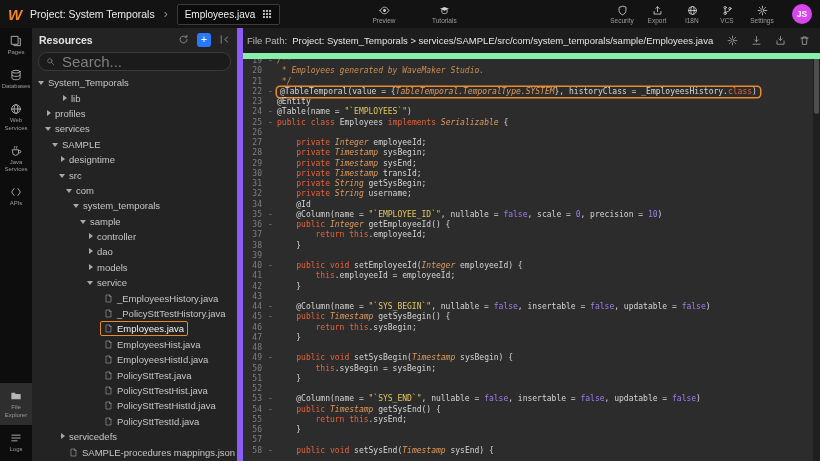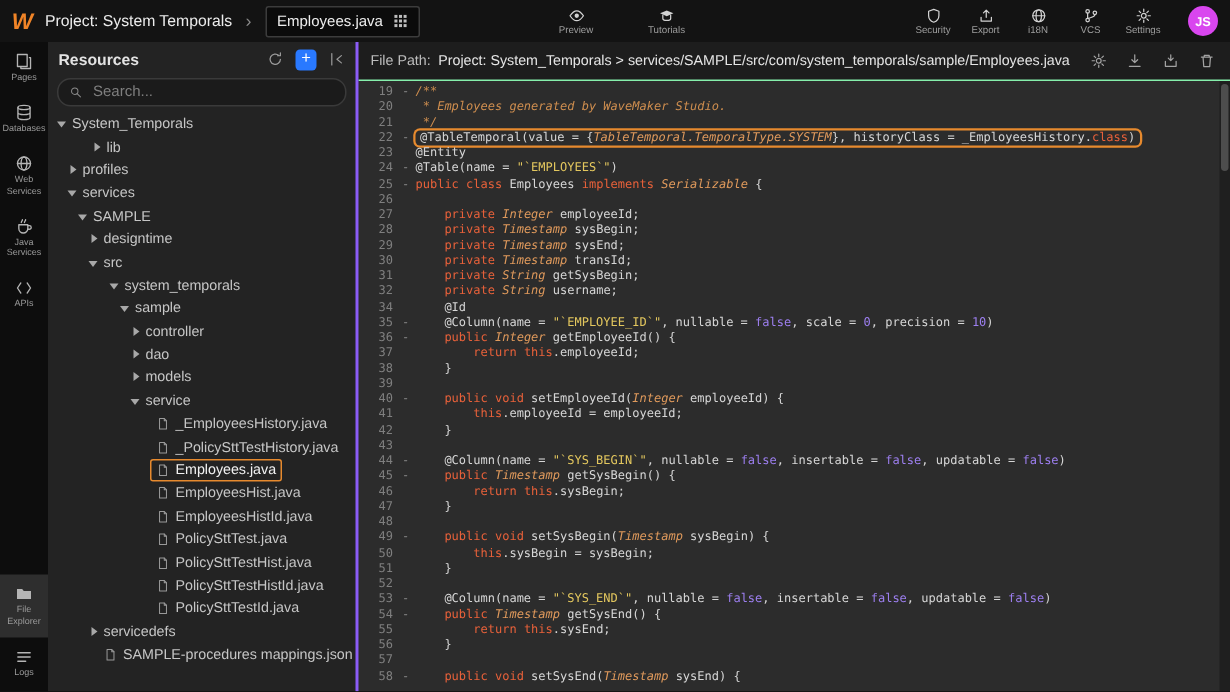--- a/index.html
+++ b/index.html
@@ -29,46 +29,46 @@
   
   .activitybar{position:absolute;top:28px;left:0;width:32px;bottom:0;background:#0d0d0d;display:flex;flex-direction:column;z-index:5;}
   .ab-top{flex:1;display:flex;flex-direction:column;}
   .ab-bottom{display:flex;flex-direction:column;padding-bottom:2px;}
   .ab-item{display:flex;flex-direction:column;align-items:center;gap:2px;padding:7px 1px 6px;cursor:pointer;color:#b5b5b5;}
   .ab-item.active{background:#2e2e2e;}
   .ab-label{font-size:6px;color:#9a9a9a;text-align:center;line-height:1.2;}
 
   
   .resources{position:absolute;top:28px;left:32px;width:205px;bottom:0;background:#232323;
-             border-right:2px solid #8b5cf6;display:flex;flex-direction:column;z-index:4;}
+             border-right:6px solid #8b5cf6;display:flex;flex-direction:column;z-index:4;}
   .res-header{display:flex;align-items:center;height:23px;padding:0 7px;gap:8px;}
   .res-title{font-size:10.5px;font-weight:bold;color:#e3e3e3;flex:1;}
   .res-ic{color:#9a9a9a;cursor:pointer;}
   .plus-btn{width:14px;height:14px;border-radius:3px;background:#2979ff;color:#fff;font-size:11px;line-height:13px;
             text-align:center;cursor:pointer;flex:none;}
   .search-box{margin:1px 6px 4px;height:17px;background:#1b1b1b;border:1px solid #3a3a3a;border-radius:9px;
               display:flex;align-items:center;padding:0 7px;gap:5px;}
   .search-box .icon{color:#8a8a8a;}
-  .search-input{flex:1;background:transparent;border:none;outline:none;color:#ccc;font-size:10px;font-family:inherit;min-width:0;}
+  .search-input{flex:1;background:transparent;border:none;outline:none;color:#ccc;font-size:15px;font-family:inherit;min-width:0;}
   .search-input::placeholder{color:#7f7f7f;}
   .tree{flex:1;overflow:hidden;}
   .tree-row{display:flex;align-items:center;height:15.4px;font-size:9.5px;color:#c6c6c6;cursor:pointer;white-space:nowrap;}
   .caret{width:8px;height:8px;flex:none;margin-right:3px;position:relative;}
   .caret.expanded::after{content:"";position:absolute;left:0.5px;top:2.5px;
       border-left:3.5px solid transparent;border-right:3.5px solid transparent;border-top:4px solid #a8a8a8;}
   .caret.collapsed::after{content:"";position:absolute;left:2.5px;top:0.5px;
       border-top:3.5px solid transparent;border-bottom:3.5px solid transparent;border-left:4px solid #a8a8a8;}
   .row-inner{display:flex;align-items:center;gap:4px;height:13px;}
   .row-inner .icon{color:#9a9a9a;}
   .row-inner.selected{border:1px solid #e78a2e;border-radius:2px;padding:0 3px;margin-left:-4px;color:#f2f2f2;}
   .tree-label{white-space:nowrap;}
 
   
   .editor-header{position:absolute;top:28px;left:237px;right:0;height:25px;background:#1d1d1d;display:flex;
-                 align-items:center;padding:0 10px;gap:5px;border-bottom:1px solid #86efac;z-index:3;}
+                 align-items:center;padding:0 10px;gap:5px;border-bottom:6px solid #86efac;z-index:3;}
   .path-label{font-size:9.5px;color:#bdbdbd;white-space:nowrap;}
   .path{font-size:9.5px;color:#e5e5e5;flex:1;white-space:nowrap;overflow:hidden;}
   .eh-icons{display:flex;gap:13px;align-items:center;}
   .eh-icons .icon{color:#a3a3a3;cursor:pointer;}
 
   
   .code-area{position:absolute;top:54px;left:237px;right:0;bottom:0;background:#2c2c2c;overflow:hidden;}
   .code-lines{font-family:"DejaVu Sans Mono","Liberation Mono",monospace;font-size:8px;padding-top:2px;}
   .code-line{display:flex;height:10.25px;line-height:10.25px;white-space:pre;}
   .ln{width:25px;padding-right:2px;text-align:right;color:#7f7f7f;flex:none;}
@@ -309,20 +309,26 @@
         <div class="tree-row" style="padding-left: 26px;">
           <span class="caret collapsed"></span>
           <span class="row-inner">
             <span class="tree-label">designtime</span>
           </span>
         </div>
         <div class="tree-row" style="padding-left: 26px;">
           <span class="caret expanded"></span>
           <span class="row-inner">
             <span class="tree-label">src</span>
+          </span>
+        </div>
+        <div class="tree-row" style="padding-left: 33px;">
+          <span class="caret expanded"></span>
+          <span class="row-inner">
+            <span class="tree-label">com</span>
           </span>
         </div>
         <div class="tree-row" style="padding-left: 40px;">
           <span class="caret expanded"></span>
           <span class="row-inner">
             <span class="tree-label">system_temporals</span>
           </span>
         </div>
         <div class="tree-row" style="padding-left: 47px;">
           <span class="caret expanded"></span>

